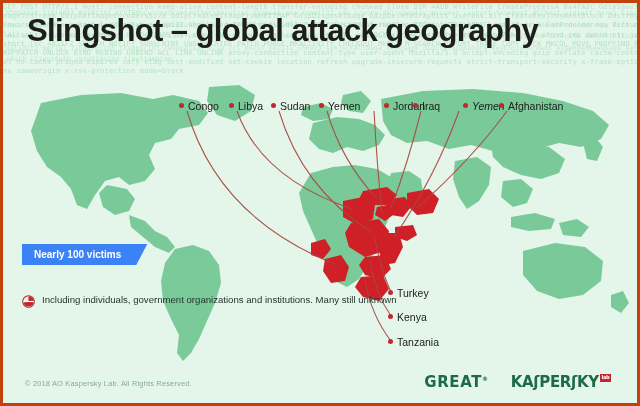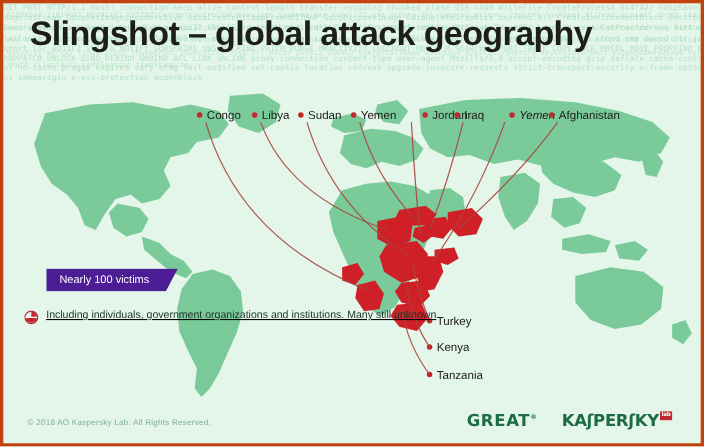--- a/index.html
+++ b/index.html
@@ -46,27 +46,26 @@
   .lbl .dotm{
     display:inline-block;width:5px;height:5px;border-radius:50%;
     background:#c1272d;vertical-align:middle;margin-right:4px;
     position:relative;top:-1px;
   }
   .lbl .txt{vertical-align:middle;}
   
   .legend{position:absolute;left:19px;top:241px;z-index:8;}
   .banner{
     position:relative;display:inline-block;
-    background:#4c1d95;color:#fff;
-    font-size:10px;font-weight:normal;
+    background:#3b82f6;color:#fff;
+    font-size:10px;font-weight:bold;
     padding:5px 26px 5px 12px;
     clip-path:polygon(0 0,100% 0,calc(100% - 11px) 100%,0 100%);
-    margin-left:20px;
-  }
-  .legend-rows{margin-top:16px;text-decoration:underline;}
+  }
+  .legend-rows{margin-top:29px;}
   .lrow{display:flex;align-items:flex-start;margin-bottom:6px;}
   .licon{flex:0 0 auto;width:13px;height:13px;margin:1px 7px 0 0;}
   .ltext{font-size:9.6px;color:#24362b;line-height:1.35;}
   
   .footer{position:absolute;left:0;bottom:0;width:624px;height:34px;z-index:8;}
   .copy{
     position:absolute;left:22px;top:10px;
     font-size:7.4px;color:#7fae94;letter-spacing:.2px;
   }
   .logos{position:absolute;right:16px;top:4px;display:flex;align-items:center;gap:22px;}

